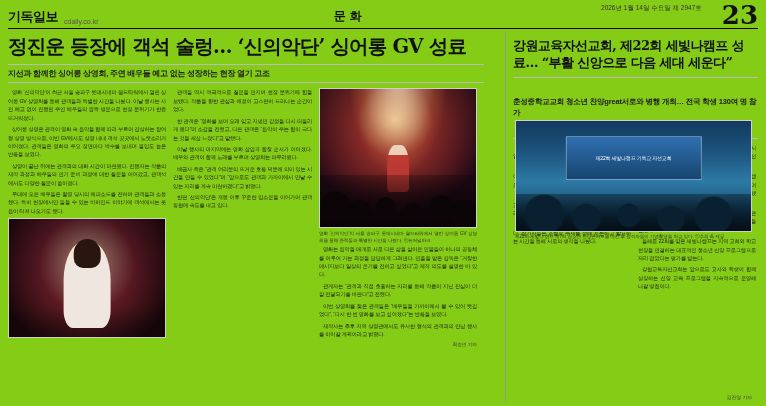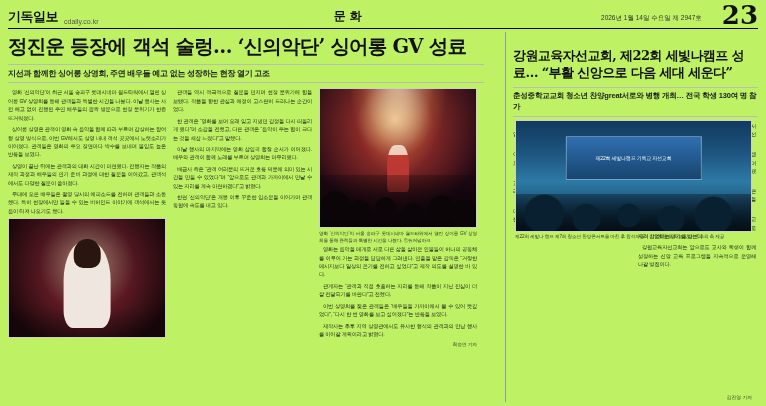--- a/index.html
+++ b/index.html
@@ -13,21 +13,21 @@
     font-family: "Liberation Sans", sans-serif;
     color: #111;
     overflow: hidden;
   }
   .page {
     position: relative;
     width: 766px;
     height: 406px;
     box-sizing: border-box;
     padding: 4px 8px 0 8px;
-    background: #bef264;
+    background: #84cc16;
   }
 
   
   .masthead {
     display: flex;
     align-items: flex-end;
     border-bottom: 1px solid #000;
     padding-bottom: 2px;
     height: 22px;
   }
@@ -50,21 +50,20 @@
     flex: 1;
     text-align: center;
     font-family: "DejaVu Serif", serif;
     font-size: 12px;
     font-weight: bold;
     letter-spacing: 4px;
     margin-bottom: 1px;
   }
   .masthead-right {
     display: flex;
-    align-items: flex-end;
     gap: 20px;
   }
   .issue-info {
     font-size: 6.5px;
     color: #333;
     margin-bottom: 3px;
     white-space: nowrap;
   }
   .page-number {
     font-family: "DejaVu Serif", serif;
@@ -110,29 +109,29 @@
     padding: 3px 0;
     margin-bottom: 5px;
     letter-spacing: -0.3px;
   }
   .headline-right {
     font-family: "DejaVu Serif", serif;
     font-size: 13px;
     font-weight: bold;
     letter-spacing: -0.6px;
     line-height: 1.28;
-    margin: 16px 0 6px 0;
+    margin: 6px 0 6px 0;
   }
   .subhead-right {
     font-size: 7.5px;
     font-weight: bold;
     color: #222;
     border-top: 1px solid #bbb;
     border-bottom: 1px solid #bbb;
-    padding: 3px 0;
+    padding: 19px 0;
     margin-bottom: 5px;
     line-height: 1.45;
     letter-spacing: -0.2px;
   }
 
   
   .cols {
     display: flex;
     gap: 7px;
   }

